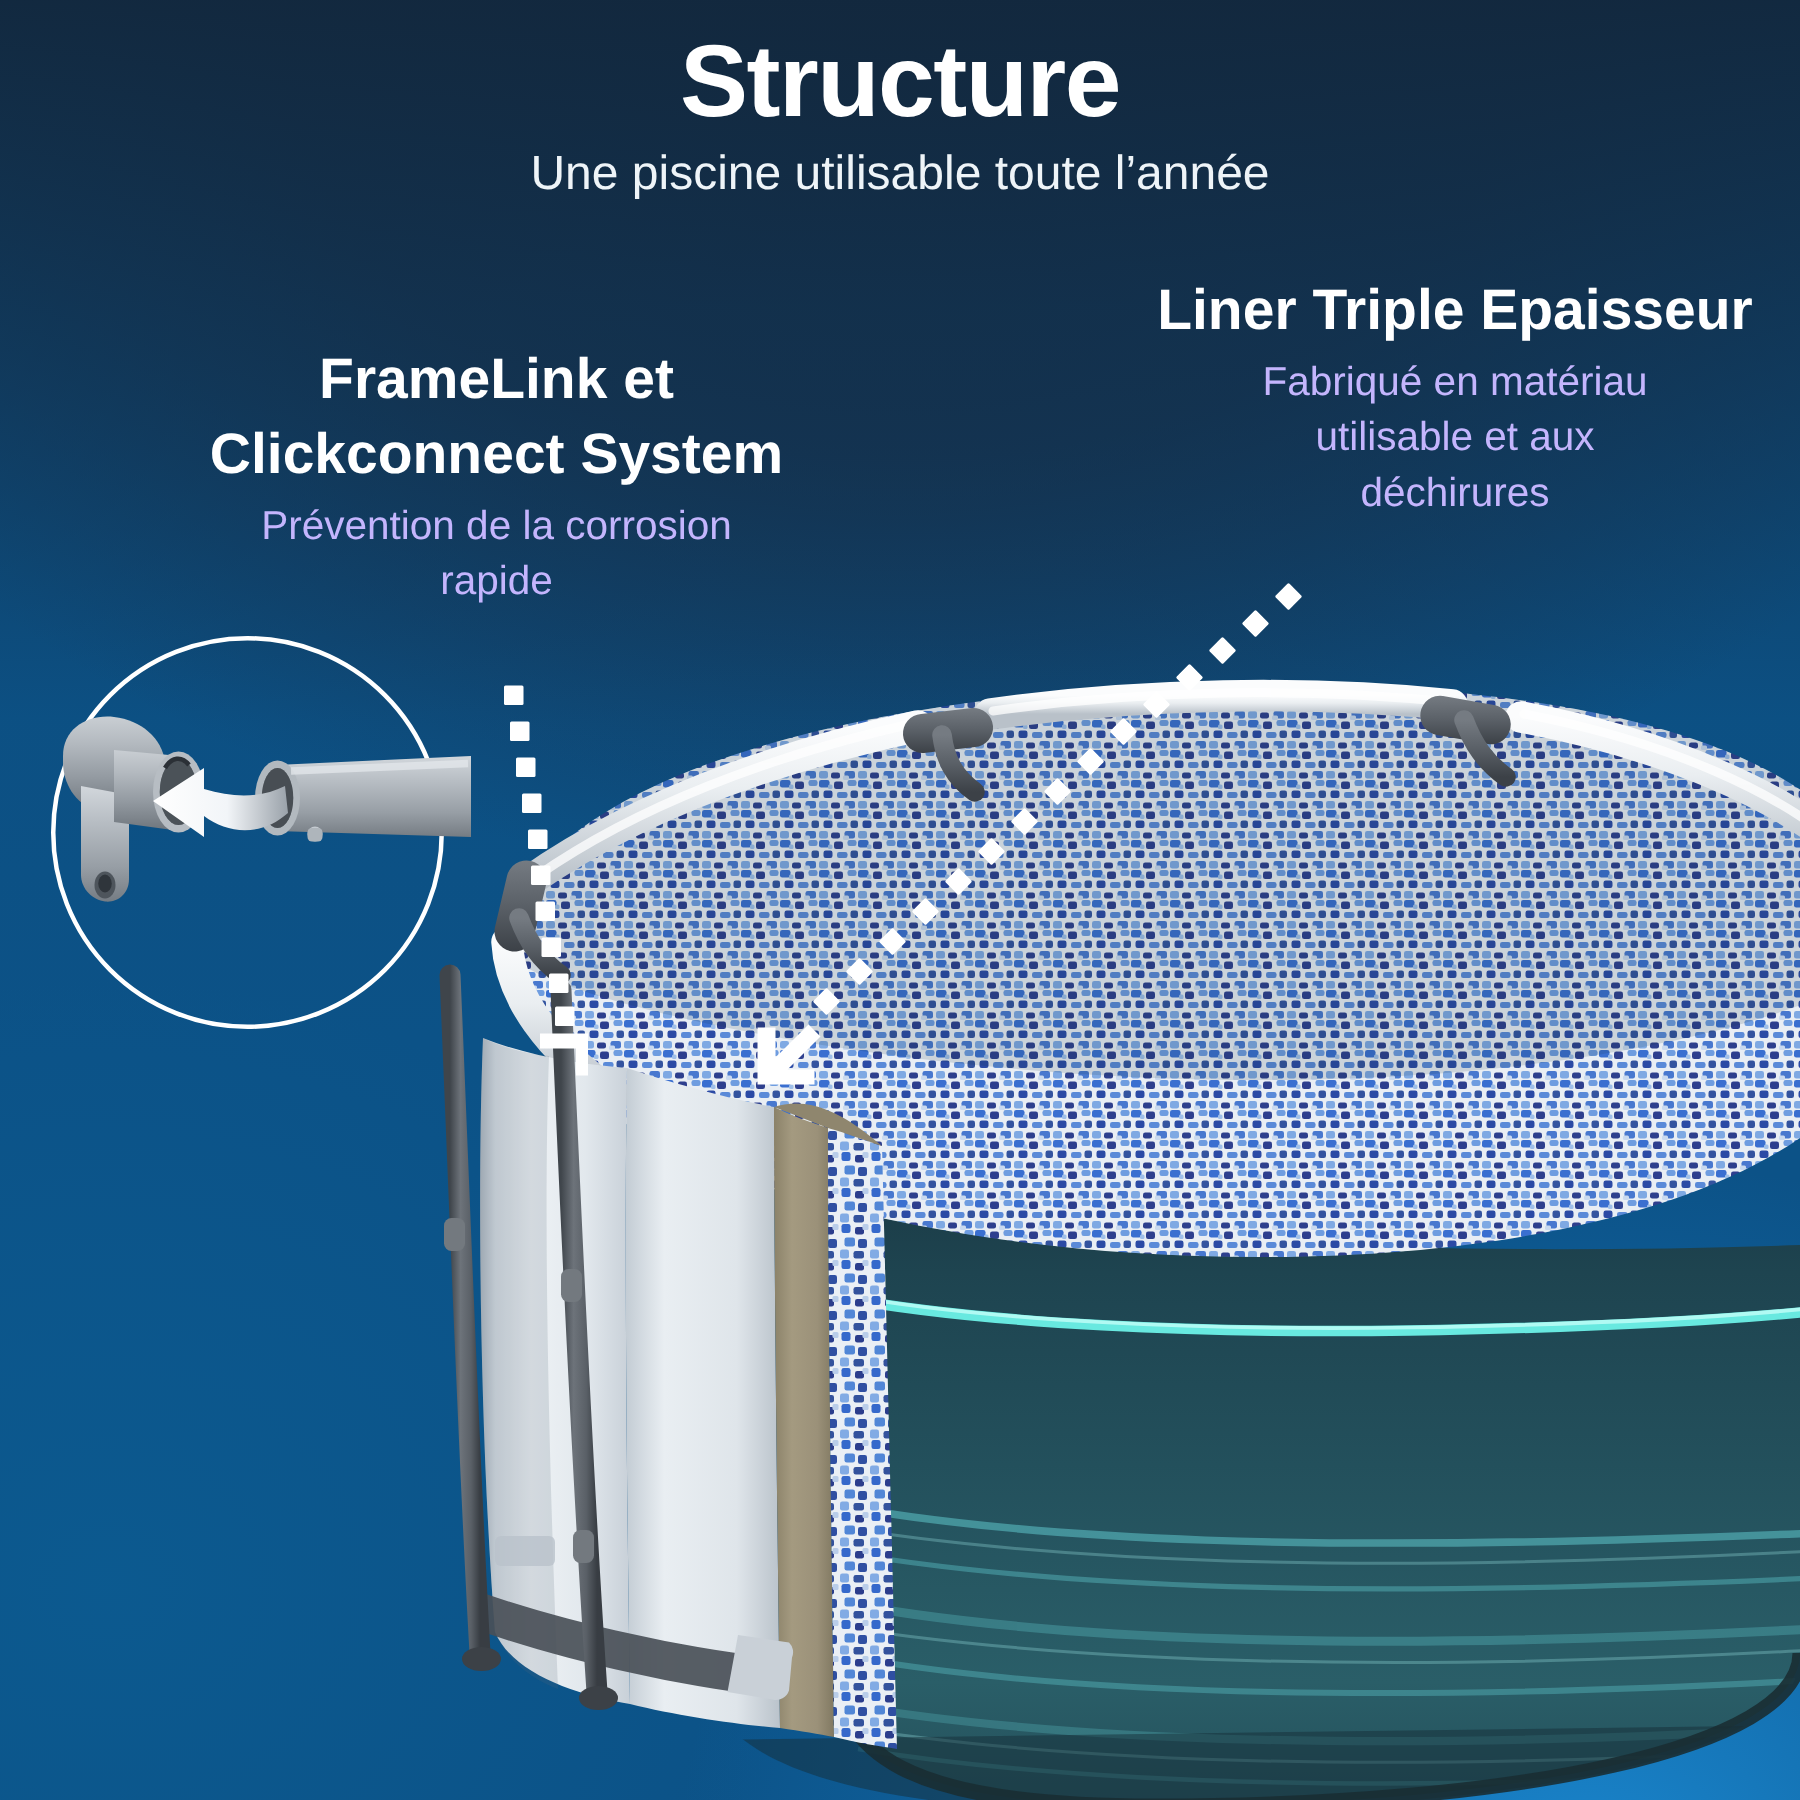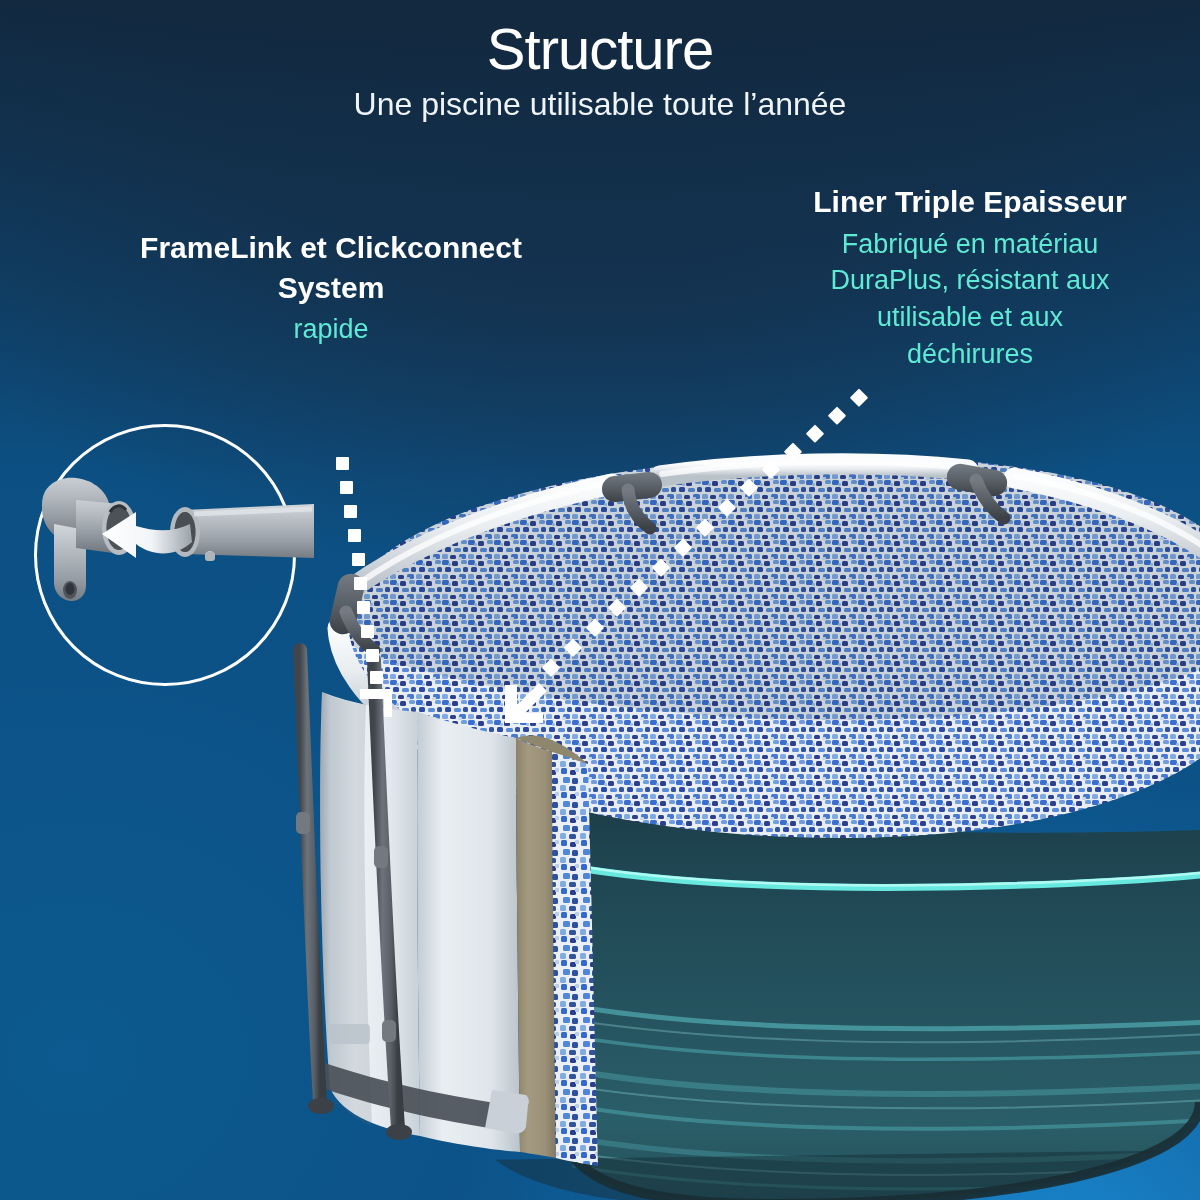--- a/index.html
+++ b/index.html
@@ -51,22 +51,22 @@
   
   .header {
     position: absolute;
     top: 0; left: 0; right: 0;
     text-align: center;
     z-index: 40;
   }
   .title {
     margin: 0;
     padding-top: 18px;
-    font-size: 58px;
-    font-weight: normal;
+    font-size: 68px;
+    font-weight: bold;
     color: #ffffff;
     letter-spacing: -1px;
     line-height: 1.06;
   }
   .subtitle {
     margin: 0;
     padding-top: 6px;
     font-size: 32px;
     font-weight: normal;
     color: #eef4f8;
@@ -74,32 +74,32 @@
   }
 
   
   .callout {
     position: absolute;
     z-index: 40;
     text-align: center;
     color: #ffffff;
   }
   .callout-heading {
-    font-size: 30px;
+    font-size: 38px;
     font-weight: bold;
     line-height: 1.32;
     margin: 0 0 4px 0;
     color: #ffffff;
   }
   .callout-body {
     font-size: 27px;
     font-weight: normal;
     line-height: 1.36;
     margin: 0;
-    color: #5eead4;
+    color: #c4b5fd;
   }
   .callout-body span { display: block; }
 
   #callout-left  { left: 96px; top: 228px; width: 470px; }
   #callout-right { left: 744px; top: 182px; width: 452px; }
 
   
   #inset-circle {
     position: absolute;
     left: 34px;
@@ -460,29 +460,29 @@
     <h1 class="title">Structure</h1>
     <p class="subtitle">Une piscine utilisable toute l’année</p>
   </div>
 
   <div id="callout-left" class="callout">
     <div class="callout-heading">
       <span>FrameLink et</span>
       <span>Clickconnect System</span>
     </div>
     <p class="callout-body">
+      <span>Prévention de la corrosion</span>
       <span>rapide</span>
     </p>
   </div>
 
   <div id="callout-right" class="callout">
     <div class="callout-heading">
       <span>Liner Triple Epaisseur</span>
     </div>
     <p class="callout-body">
       <span>Fabriqué en matériau</span>
-      <span>DuraPlus, résistant aux</span>
       <span>utilisable et aux</span>
       <span>déchirures</span>
     </p>
   </div>
 
 </div>
 
 </body></html>

